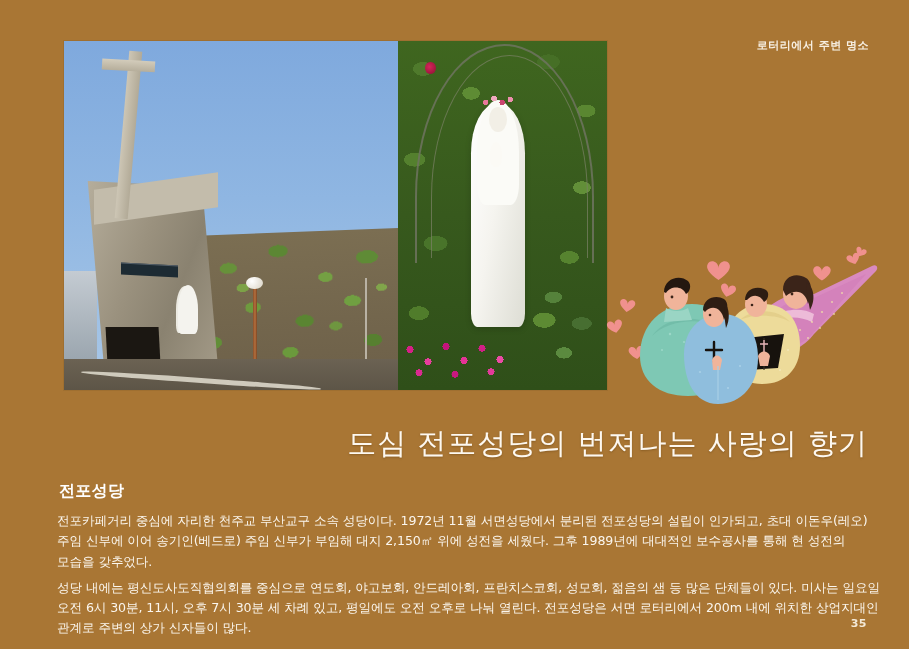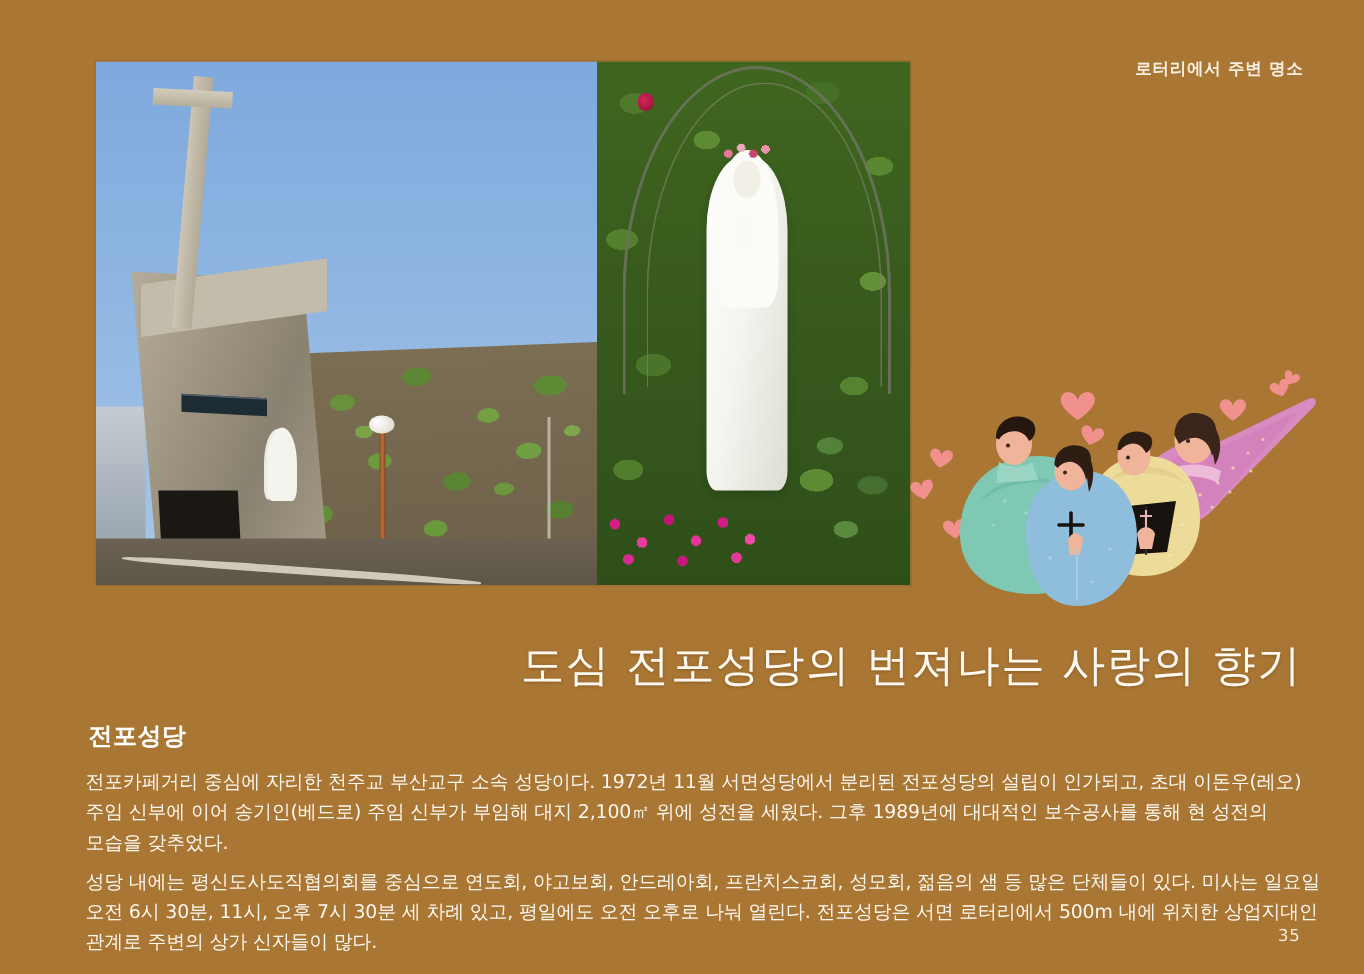--- a/index.html
+++ b/index.html
@@ -188,21 +188,21 @@
   }
   .para{
     font-size:12.6px;line-height:20.3px;color:#fbf6ee;
     margin:0 0 6px 0;letter-spacing:-.1px;word-break:keep-all;
   }
   .para:last-child{margin-bottom:0;}
 
   
   .folio{
     position:absolute;right:42px;bottom:19px;
-    font-size:11px;color:#f3e9d8;letter-spacing:.5px;
+    font-size:11px;color:#f3e9d8;letter-spacing:.5px;font-weight:bold;
   }
 </style>
 </head>
 <body>
 
 <div class="page">
 
   <div class="running-header">로터리에서 주변 명소</div>
 
   <div class="photo-strip">
@@ -337,19 +337,19 @@
           <circle cx="128" cy="150" r="1"></circle>
         </g>
       </g>
     </svg>
   </div>
 
   <div class="headline">도심 전포성당의 번져나는 사랑의 향기</div>
 
   <div class="content">
     <h2 class="subtitle">전포성당</h2>
-    <p class="para">전포카페거리 중심에 자리한 천주교 부산교구 소속 성당이다. 1972년 11월 서면성당에서 분리된 전포성당의 설립이 인가되고, 초대 이돈우(레오) 주임 신부에 이어 송기인(베드로) 주임 신부가 부임해 대지 2,100㎡ 위에 성전을 세웠다. 그후 1989년에 대대적인 보수공사를 통해 현 성전의 모습을 갖추었다.</p>
-    <p class="para">성당 내에는 평신도사도직협의회를 중심으로 연도회, 야고보회, 안드레아회, 프란치스코회, 성모회, 젊음의 샘 등 많은 단체들이 있다. 미사는 일요일 오전 6시 30분, 11시, 오후 7시 30분 세 차례 있고, 평일에도 오전 오후로 나눠 열린다. 전포성당은 서면 로터리에서 500m 내에 위치한 상업지대인 관계로 주변의 상가 신자들이 많다.</p>
+    <p class="para">전포카페거리 중심에 자리한 천주교 부산교구 소속 성당이다. 1972년 11월 서면성당에서 분리된 전포성당의 설립이 인가되고, 초대 이돈우(레오) 주임 신부에 이어 송기인(베드로) 주임 신부가 부임해 대지 2,150㎡ 위에 성전을 세웠다. 그후 1989년에 대대적인 보수공사를 통해 현 성전의 모습을 갖추었다.</p>
+    <p class="para">성당 내에는 평신도사도직협의회를 중심으로 연도회, 야고보회, 안드레아회, 프란치스코회, 성모회, 젊음의 샘 등 많은 단체들이 있다. 미사는 일요일 오전 6시 30분, 11시, 오후 7시 30분 세 차례 있고, 평일에도 오전 오후로 나눠 열린다. 전포성당은 서면 로터리에서 200m 내에 위치한 상업지대인 관계로 주변의 상가 신자들이 많다.</p>
   </div>
 
   <div class="folio">35</div>
 
 </div>
 
 </body></html>

